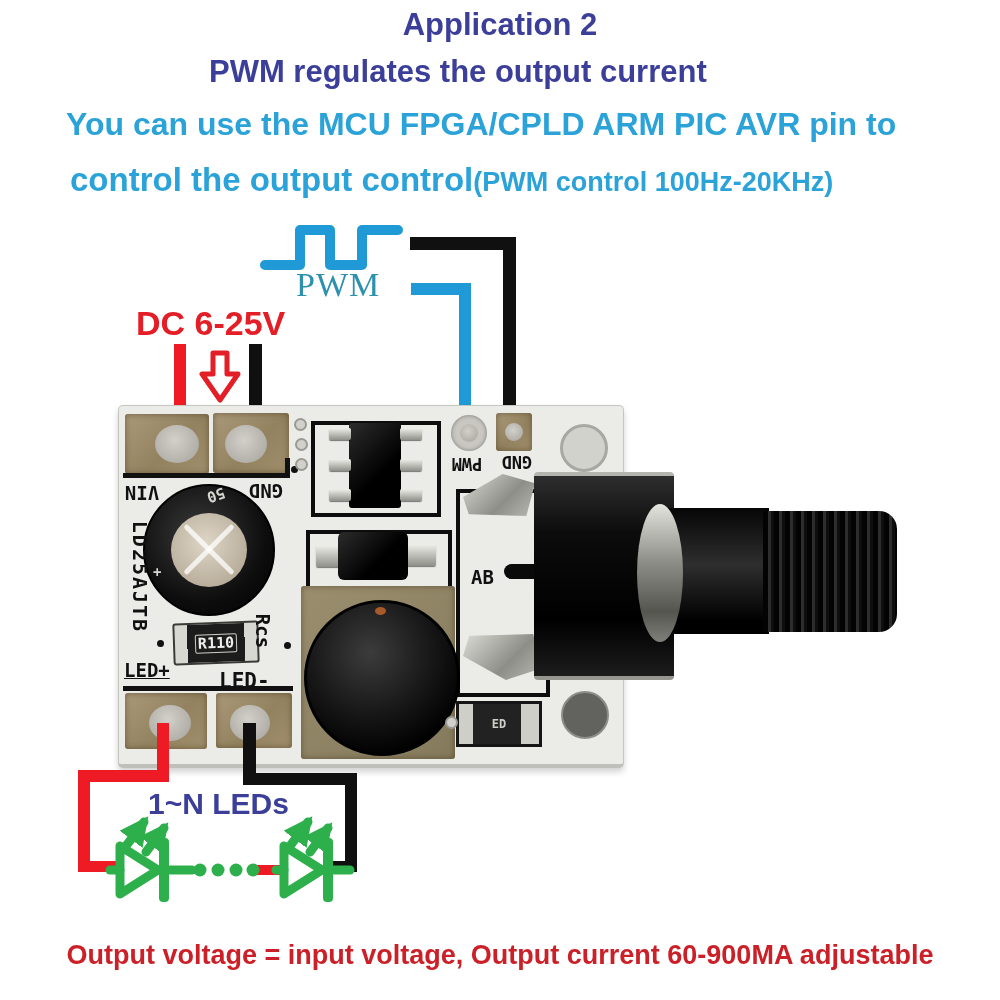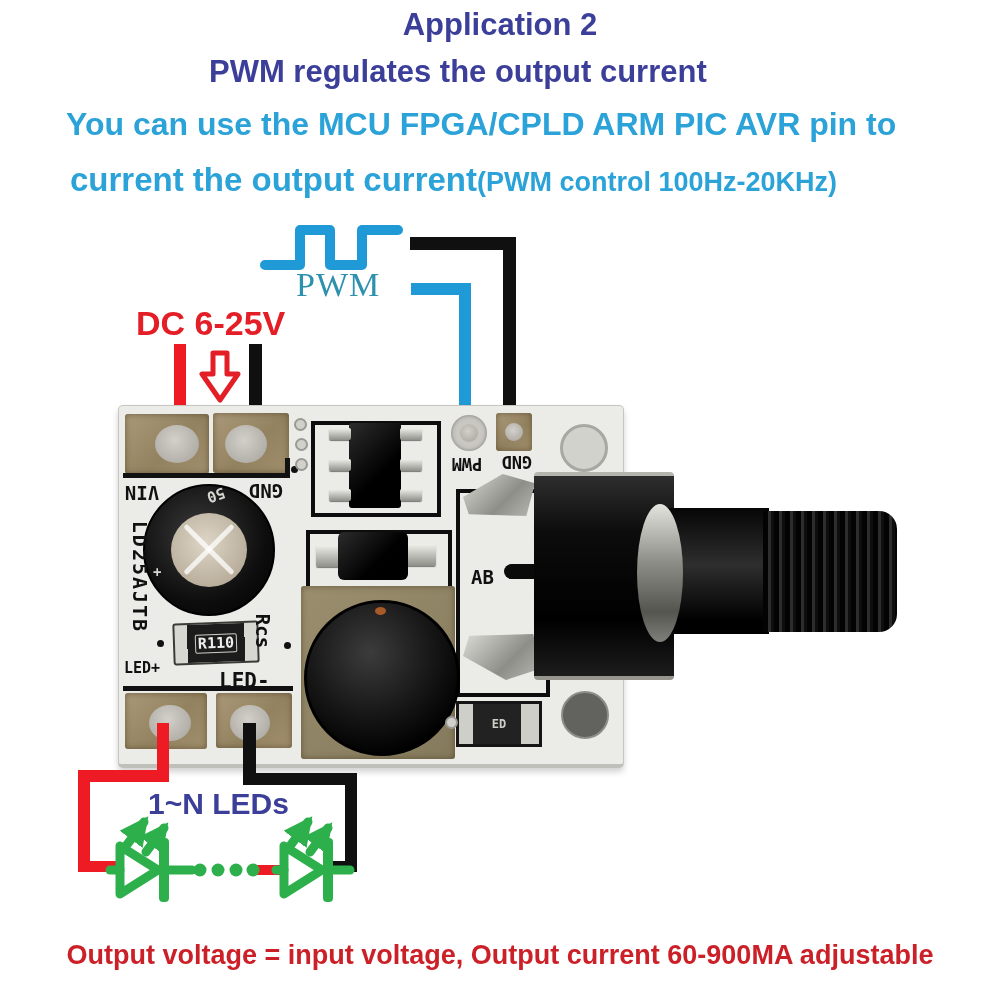--- a/index.html
+++ b/index.html
@@ -87,21 +87,21 @@
   .arrow-red{fill:#ffffff;stroke:var(--accent-red,#e31e26);}
 </style>
 </head>
 <body>
 
 <div id="canvas">
 
   <div class="abs h-indigo title">Application 2</div>
   <div class="abs h-cyan hline3">You can use the MCU FPGA/CPLD ARM PIC AVR  pin to</div>
   <div class="abs h-indigo subtitle">PWM regulates the output current</div>
-  <div class="abs h-cyan hline4"><span>current the output current</span><span class="paren">(PWM control 100Hz-20KHz)</span></div>
+  <div class="abs h-cyan hline4"><span>control the output control</span><span class="paren">(PWM control 100Hz-20KHz)</span></div>
 
   <svg class="abs" style="left:258px;top:219px;" width="146" height="56">
     <polyline class="stroke-blue" points="7,46 42,46 42,11 72,11 72,46 104,46 104,11 140,11" fill="none" stroke-width="10" stroke-linecap="round" stroke-linejoin="round"></polyline>
   </svg>
   <div class="abs pwmserif">PWM</div>
 
   <div class="abs dclabel">DC 6-25V</div>
   <svg class="abs" style="left:198px;top:350px;" width="44" height="54">
     <polygon class="arrow-red" points="15,3 29,3 29,24 40,24 22,50 4,24 15,24" stroke-width="5" stroke-linejoin="round"></polygon>
   </svg>
@@ -176,21 +176,21 @@
     <div class="abs potcollar"></div>
     <div class="abs potknurl"></div>
 
     <div class="abs r110">
         <span>R110</span>
       </div>
     <div class="sklabel" style="left:115px;top:214px;width:58px;height:22px;font-size:19px;transform:rotate(90deg);text-align:center;">Rcs</div>
     <div class="dotmark" style="left:38px;top:234px;"></div>
     <div class="dotmark" style="left:165px;top:236px;"></div>
 
-    <div class="sklabel" style="left:5px;top:253px;font-size:15px;">LED+</div>
+    <div class="sklabel" style="left:5px;top:253px;font-size:19px;text-decoration:underline;">LED+</div>
     <div class="sklabel" style="left:100px;top:263px;font-size:21px;">LED-</div>
     <div class="silk" style="left:4px;top:280px;width:170px;height:5px;"></div>
     <div class="pad" style="left:6px;top:287px;width:82px;height:56px;">
       <div class="hole" style="left:24px;top:12px;width:42px;height:36px;"></div>
     </div>
     <div class="pad" style="left:97px;top:287px;width:76px;height:55px;">
       <div class="hole" style="left:14px;top:12px;width:40px;height:36px;"></div>
     </div>
 
     <div class="pad" style="left:182px;top:180px;width:154px;height:173px;background:linear-gradient(135deg,#9a8e6e,#857a5c);"></div>

